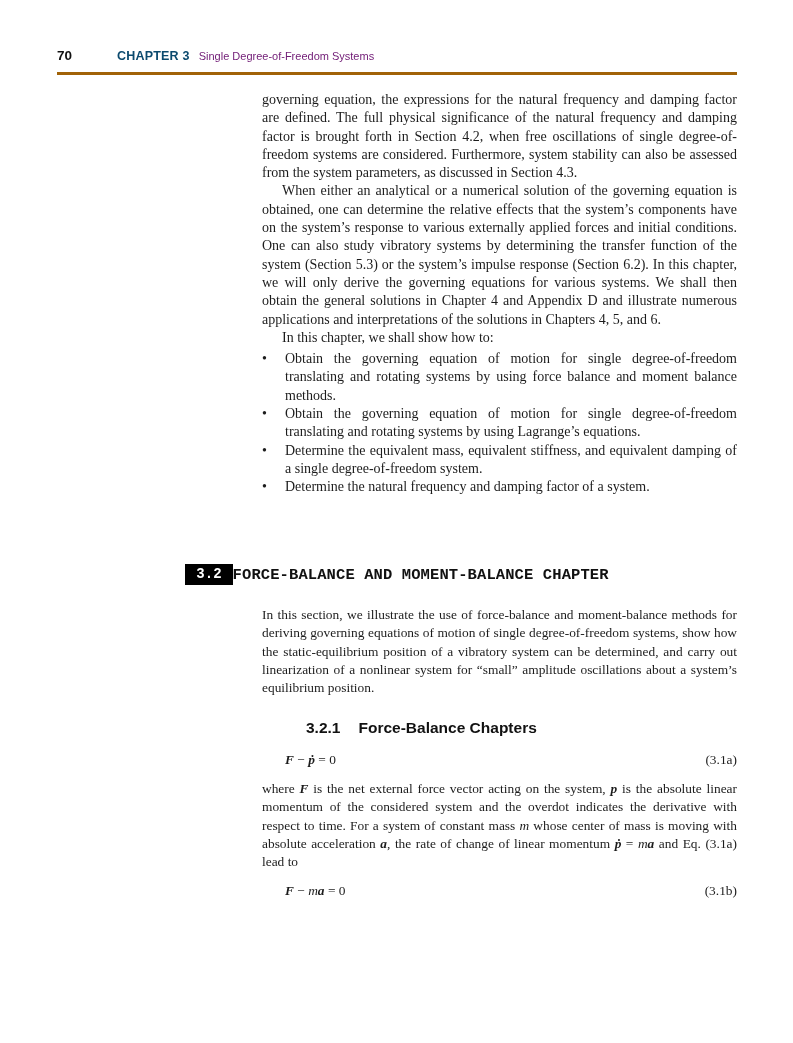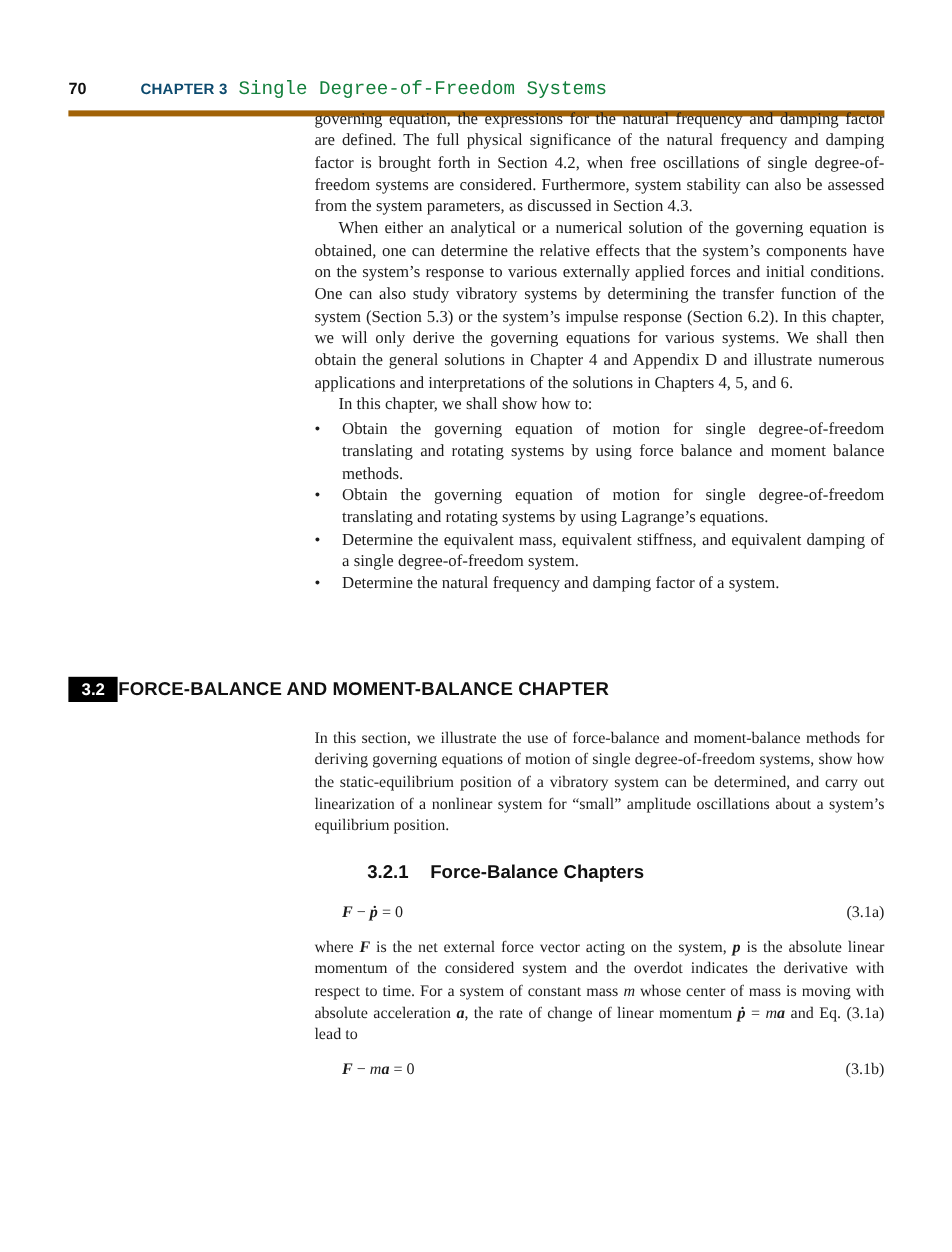--- a/index.html
+++ b/index.html
@@ -10,32 +10,32 @@
     background: #ffffff;
     font-family: "Liberation Serif", "DejaVu Serif", serif;
     color: #1c1c1c;
     overflow: hidden;
     box-sizing: border-box;
   }
 
   
   .running-head {
     position: absolute;
-    top: 65px;
+    top: 48px;
     left: 57px;
     width: 680px;
     display: flex;
     align-items: baseline;
     font-family: "Liberation Sans", sans-serif;
-    border-bottom: 5px solid #a16207;
+    border-bottom: 3px solid #a16207;
     padding-bottom: 9px;
   }
   .page-num { font-weight: bold; font-size: 13.5px; color: #111; }
   .chapter-label { font-weight: bold; font-size: 12.5px; margin-left: 45px; letter-spacing: 0.2px; color: #0c4a6e; }
-  .chapter-title { font-size: 16px; margin-left: 9px; color: #15803d; font-family: Liberation Mono, monospace; }
+  .chapter-title { font-size: 11px; margin-left: 9px; color: #701a75; }
 
   
   .col-top {
     position: absolute;
     top: 91px;
     left: 262px;
     width: 475px;
     font-size: 14px;
     line-height: 18.3px;
     text-align: justify;
@@ -49,21 +49,22 @@
   .bullet-text { flex: 1; text-align: justify; }
 
   
   .section-heading {
     position: absolute;
     top: 564px;
     left: 57px;
     width: 680px;
     display: flex;
     align-items: center;
-    font-family: Liberation Sans, sans-serif;
+    font-family: Liberation Mono, monospace;
+    justify-content: center;
   }
   .section-num-badge {
     background: #000000;
     color: #ffffff;
     font-weight: bold;
     font-size: 14px;
     padding: 3px 11px 4px 11px;
     line-height: 1;
   }
   .section-title {

